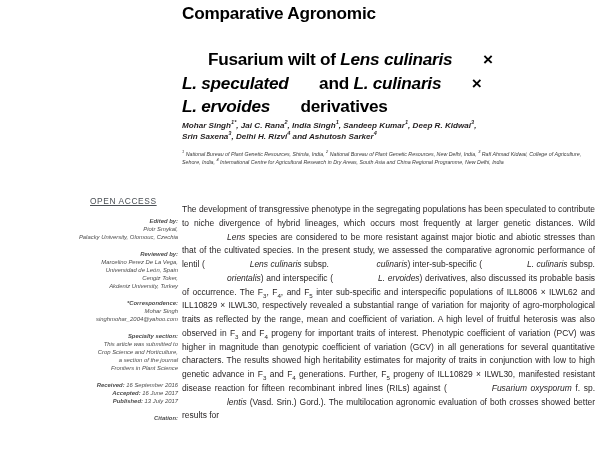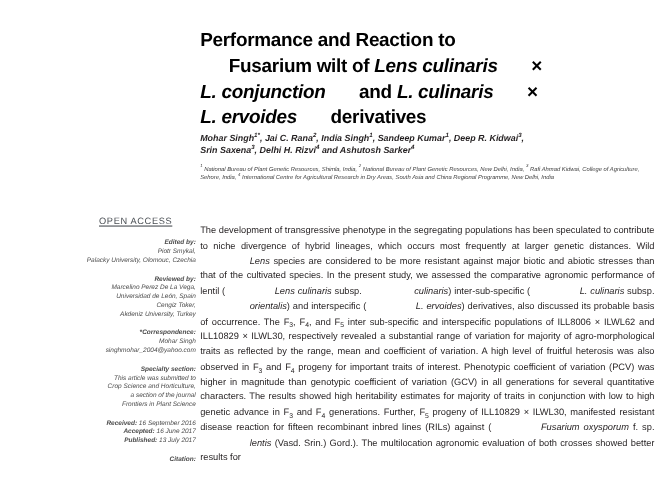--- a/index.html
+++ b/index.html
@@ -152,24 +152,24 @@
     line-height: 0;
   }
 </style>
 </head>
 <body>
 
 <div class="page">
 
   <div class="title-block">
     <h1 class="title">
+      <span>Comparative Agronomic</span><br>
       <br>
-      <span>Performance and Reaction to</span><br>
       <span class="tx">Fusarium wilt of </span><span class="it">Lens culinaris</span><span class="tx"> ×</span><br>
-      <span class="it">L. conjunction</span><span class="tx"> and </span><span class="it">L. culinaris</span><span class="tx"> ×</span><br>
+      <span class="it">L. speculated</span><span class="tx"> and </span><span class="it">L. culinaris</span><span class="tx"> ×</span><br>
       <span class="it">L. ervoides</span><span class="tx"> derivatives</span>
     </h1>
   </div>
 
   <div class="authors">
     <span>Mohar Singh</span><sup>1*</sup><span>, Jai C. Rana</span><sup>2</sup><span>, India Singh</span><sup>1</sup><span>, Sandeep Kumar</span><sup>1</sup><span>, Deep R. Kidwai</span><sup>3</sup>,<br>
     <span>Srin Saxena</span><sup>3</sup><span>, Delhi H. Rizvi</span><sup>4</sup><span> and Ashutosh Sarker</span><sup>4</sup>
   </div>
 
   <div class="affiliations">

